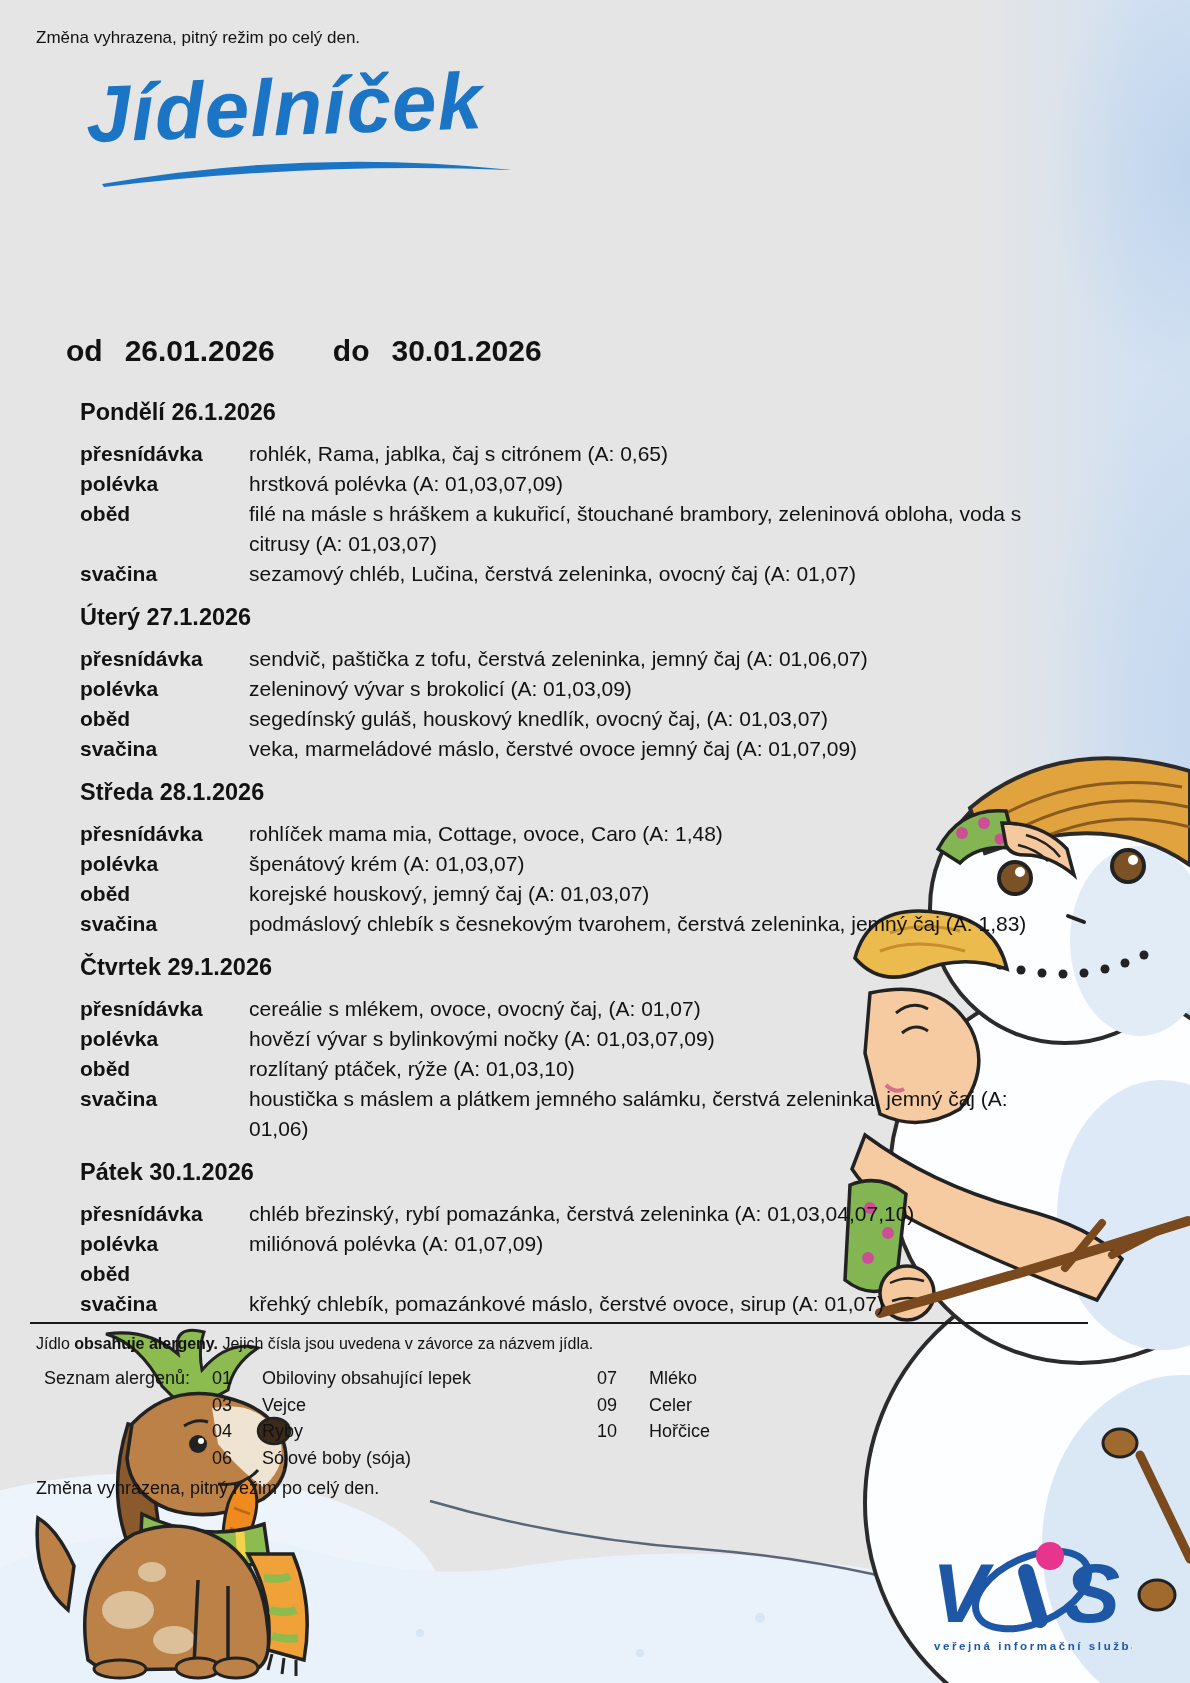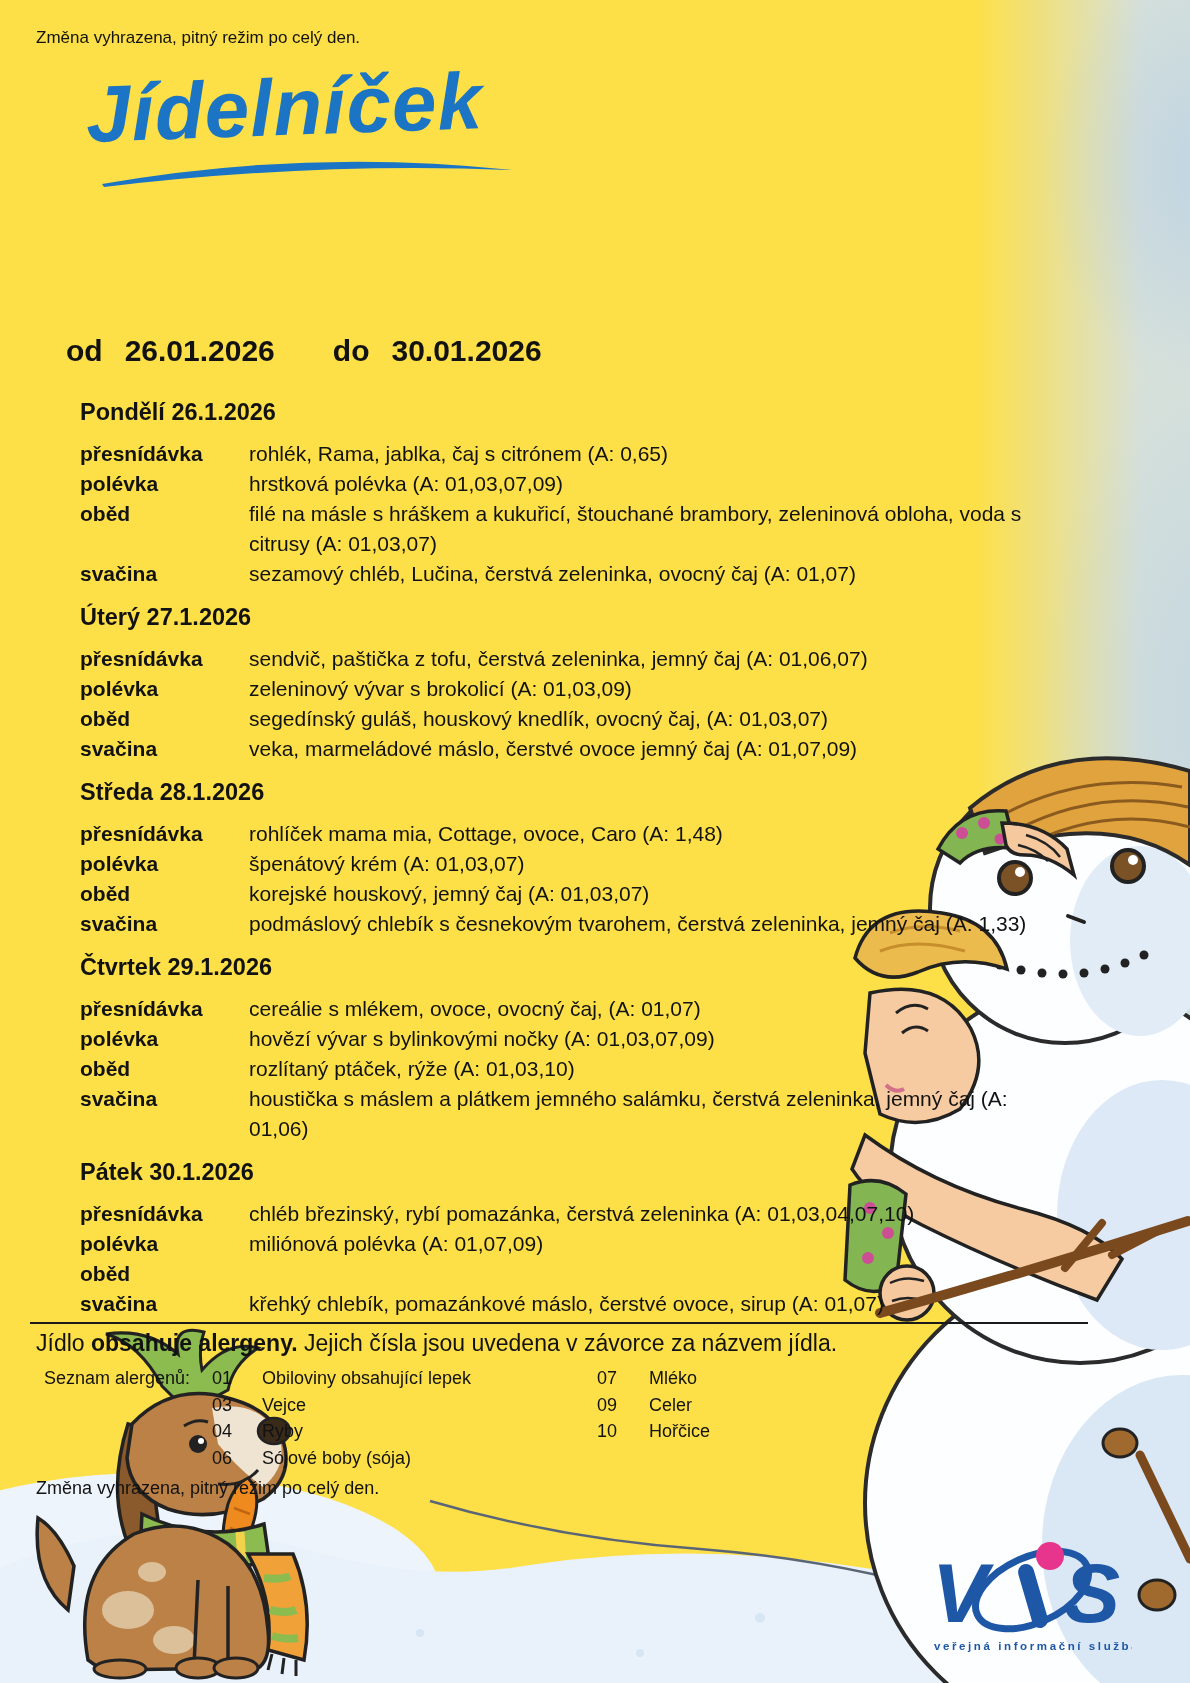--- a/index.html
+++ b/index.html
@@ -1,18 +1,18 @@
 <!DOCTYPE html>
 <html><head>
 <meta charset="utf-8">
 <style>
   html,body{margin:0;padding:0;background:#888;}
   .page{
     position:relative;width:1190px;height:1683px;margin:0 auto;
-    background:#fde047;overflow:hidden;
+    background:#e5e5e5;overflow:hidden;
     font-family:"Liberation Sans","DejaVu Sans",sans-serif;color:#121212;
   }
   
   .right-wash{
     position:absolute;top:0;right:0;width:215px;height:1683px;z-index:1;
     background:
       radial-gradient(230px 320px at 108% 10%, rgba(173,201,232,.55), transparent 70%),
       radial-gradient(260px 520px at 118% 42%, rgba(173,201,232,.45), transparent 72%),
       radial-gradient(240px 420px at 112% 72%, rgba(173,201,232,.40), transparent 72%),
       linear-gradient(to right, rgba(222,233,246,0) 0%, rgba(208,225,244,.85) 78%);
@@ -32,21 +32,21 @@
   .daterange .gap-l{display:inline-block;width:58px;}
   .menu{left:36px;top:398px;width:1070px;}
   .day{margin-bottom:14px;margin-left:44px;}
   .day h2{font-size:23.5px;line-height:28px;margin:0 0 13px 0;font-weight:bold;}
   .row{display:flex;font-size:21px;line-height:30px;}
   .row .lbl{width:169px;flex:none;font-weight:bold;}
   .row .txtc{width:812px;}
   
   .footer{left:30px;top:1322px;width:1072px;}
   .divider{border-top:2.5px solid #1a1a1a;width:1058px;}
-  .alnote{font-size:23px;line-height:21px;margin:9px 0 0 6px;}
+  .alnote{font-size:16px;line-height:21px;margin:9px 0 0 6px;}
   .alnote b{font-weight:bold;}
   .altable{
     display:grid;grid-template-columns:168px 50px 335px 52px auto;
     font-size:18px;line-height:26.5px;margin:11px 0 0 14px;
   }
   .bottom-note{font-size:18px;margin:7px 0 0 6px;}
   
   .vis{position:absolute;left:932px;top:1538px;z-index:2;}
 </style>
 </head>
@@ -233,21 +233,21 @@
       <div class="row">
         <span class="lbl">polévka</span>
         <span class="txtc">špenátový krém  (A: 01,03,07)</span>
       </div>
       <div class="row">
         <span class="lbl">oběd</span>
         <span class="txtc">korejské houskový, jemný čaj  (A: 01,03,07)</span>
       </div>
       <div class="row">
         <span class="lbl">svačina</span>
-        <span class="txtc">podmáslový chlebík s česnekovým tvarohem, čerstvá zeleninka, jemný čaj  (A: 1,33)</span>
+        <span class="txtc">podmáslový chlebík s česnekovým tvarohem, čerstvá zeleninka, jemný čaj  (A: 1,83)</span>
       </div>
     </div>
 
     <div class="day">
       <h2>Čtvrtek 29.1.2026</h2>
       <div class="row">
         <span class="lbl">přesnídávka</span>
         <span class="txtc">cereálie s mlékem, ovoce, ovocný čaj,  (A: 01,07)</span>
       </div>
       <div class="row">

